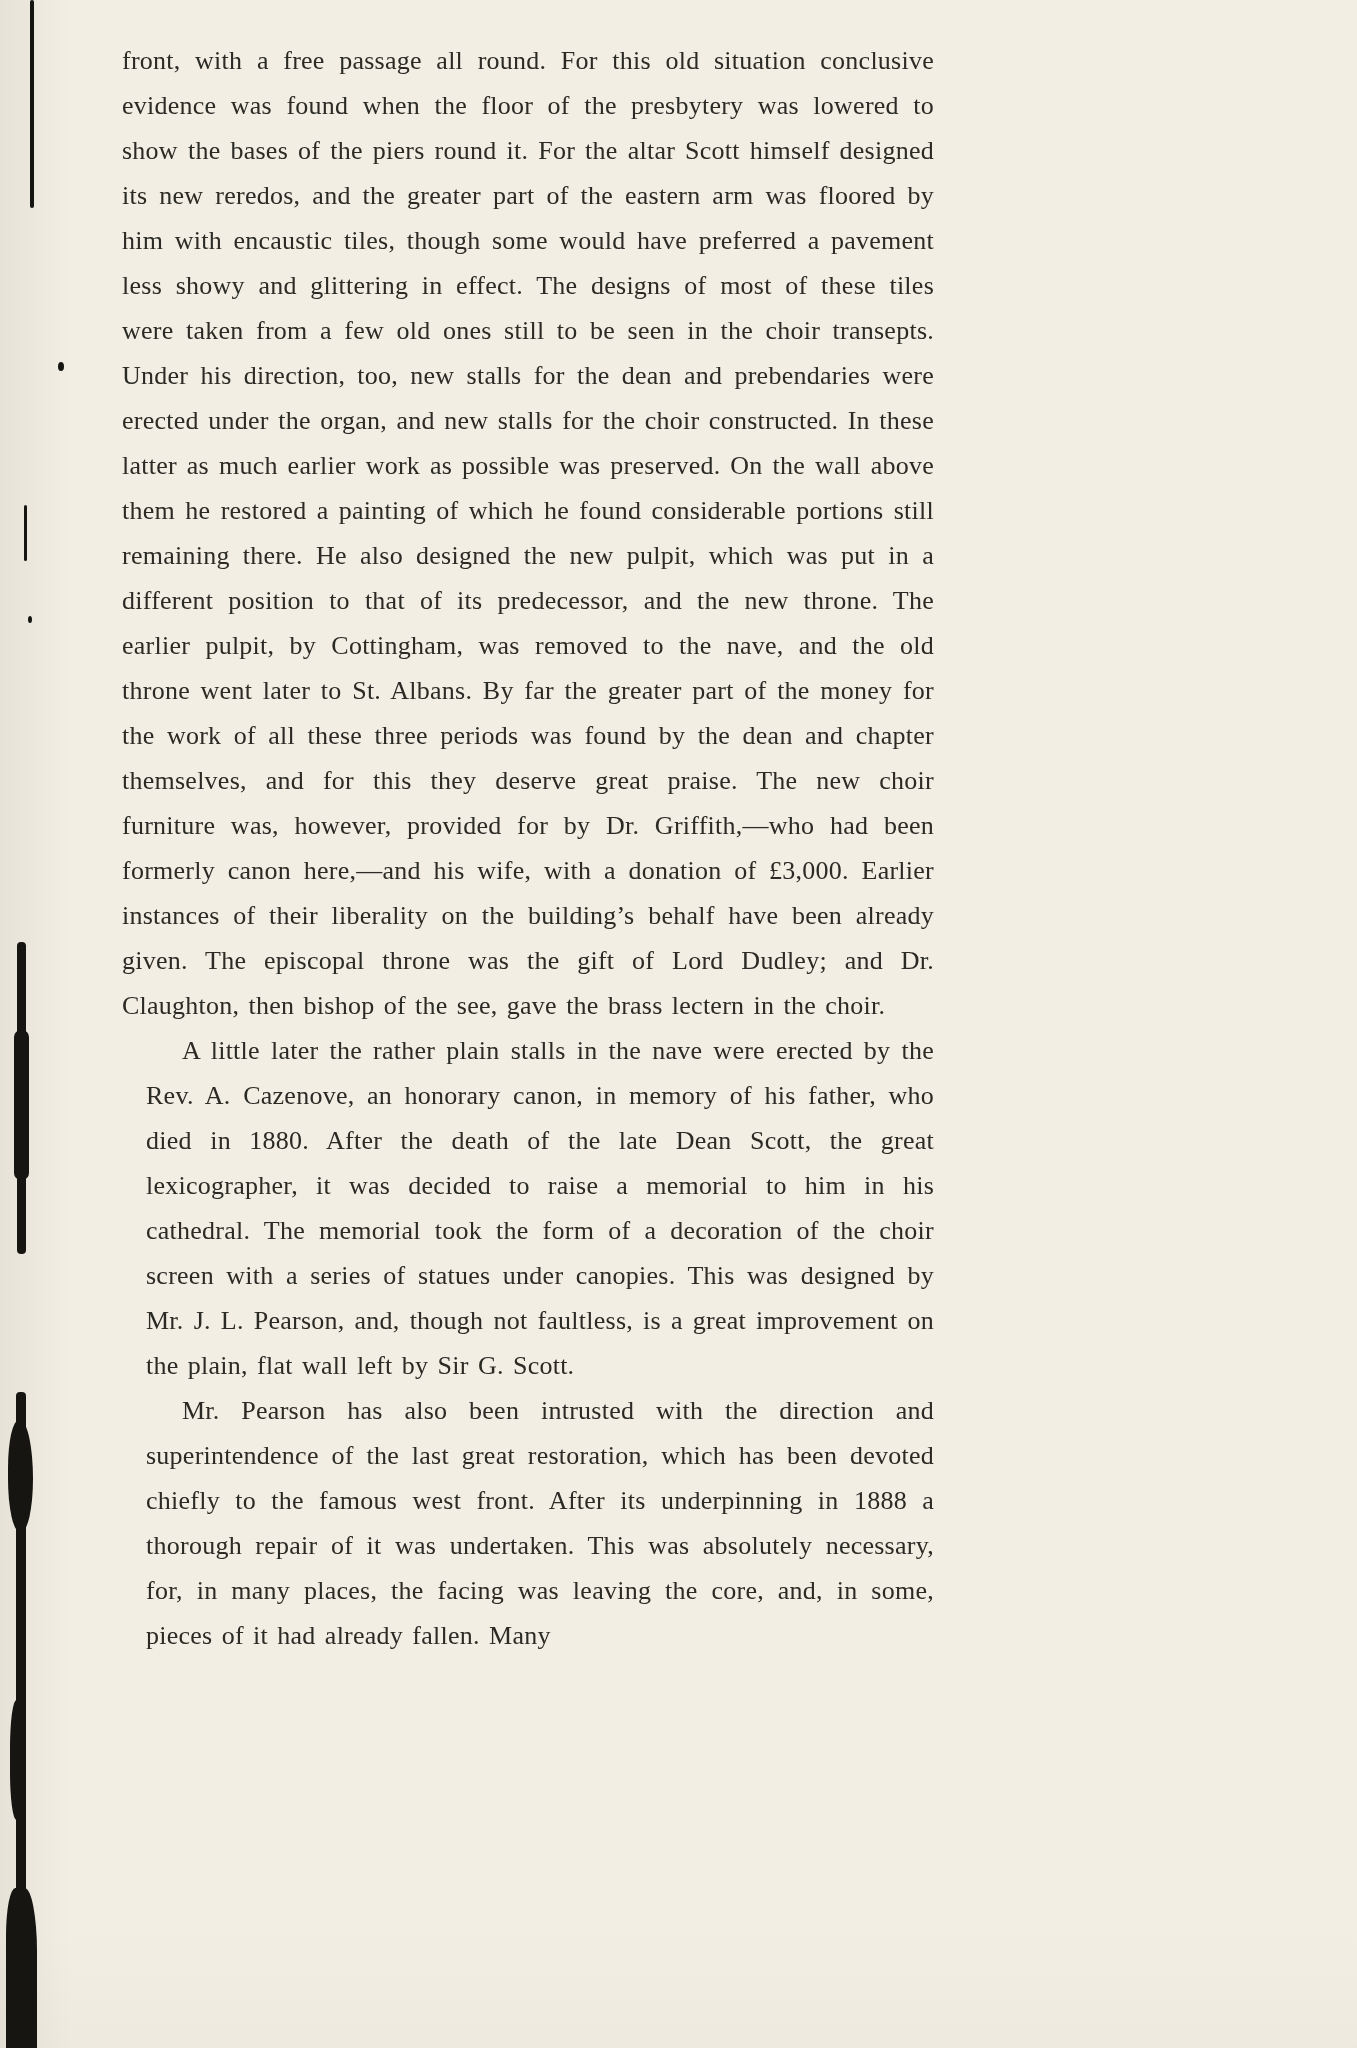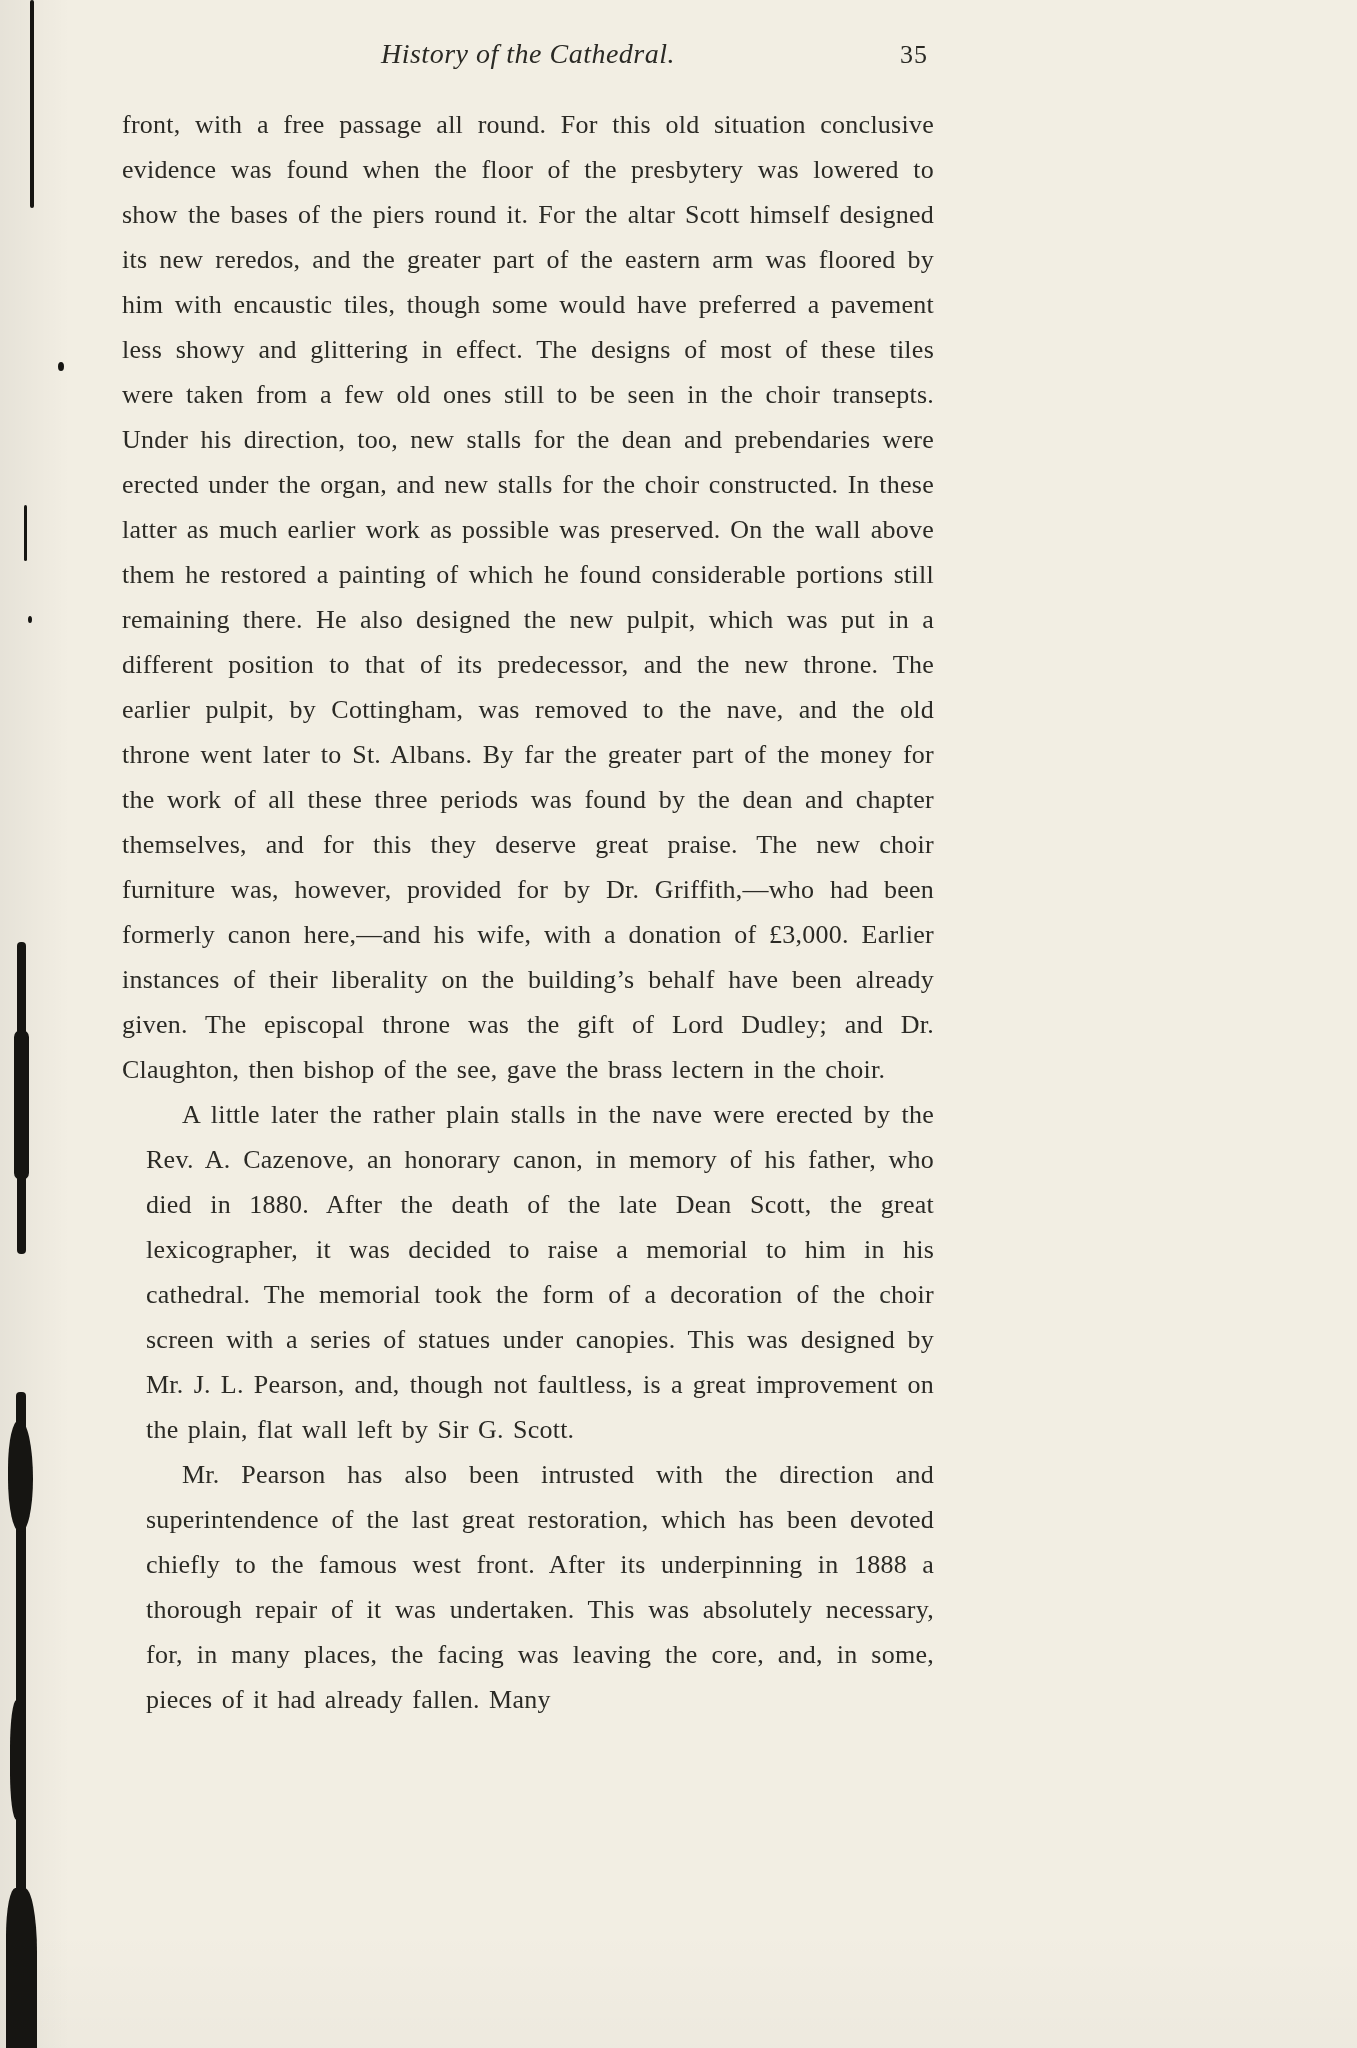--- a/index.html
+++ b/index.html
@@ -81,24 +81,20 @@
   <div class="artifact a-dot-2"></div>
   <div class="artifact a-bar-mid"></div>
   <div class="artifact a-bar-mid-2"></div>
   <div class="artifact a-bar-bottom"></div>
   <div class="artifact a-blob-1"></div>
   <div class="artifact a-blob-2"></div>
   <div class="artifact a-blob-3"></div>
 
   <div class="content">
 
-    <div class="running-head">
-      <span class="title">History of the Cathedral.</span>
-      <span class="folio">35</span>
-    </div>
 
     <div class="body-text">
       <p>front, with a free passage all round.  For this old situation conclusive evidence was found when the floor of the presbytery was lowered to show the bases of the piers round it.  For the altar Scott himself designed its new reredos, and the greater part of the eastern arm was floored by him with encaustic tiles, though some would have preferred a pavement less showy and glittering in effect.  The designs of most of these tiles were taken from a few old ones still to be seen in the choir transepts.  Under his direction, too, new stalls for the dean and prebendaries were erected under the organ, and new stalls for the choir constructed.  In these latter as much earlier work as possible was preserved.  On the wall above them he restored a painting of which he found considerable portions still remaining there.  He also designed the new pulpit, which was put in a different position to that of its predecessor, and the new throne.  The earlier pulpit, by Cottingham, was removed to the nave, and the old throne went later to St. Albans.  By far the greater part of the money for the work of all these three periods was found by the dean and chapter themselves, and for this they deserve great praise.  The new choir furniture was, however, provided for by Dr. Griffith,—who had been formerly canon here,—and his wife, with a donation of £3,000.  Earlier instances of their liberality on the building’s behalf have been already given.  The episcopal throne was the gift of Lord Dudley; and Dr. Claughton, then bishop of the see, gave the brass lectern in the choir.</p>
       <p class="indent">A little later the rather plain stalls in the nave were erected by the Rev. A. Cazenove, an honorary canon, in memory of his father, who died in 1880.  After the death of the late Dean Scott, the great lexicographer, it was decided to raise a memorial to him in his cathedral.  The memorial took the form of a decoration of the choir screen with a series of statues under canopies.  This was designed by Mr. J. L. Pearson, and, though not faultless, is a great improvement on the plain, flat wall left by Sir G. Scott.</p>
       <p class="indent">Mr. Pearson has also been intrusted with the direction and superintendence of the last great restoration, which has been devoted chiefly to the famous west front.  After its underpinning in 1888 a thorough repair of it was undertaken.  This was absolutely necessary, for, in many places, the facing was leaving the core, and, in some, pieces of it had already fallen.  Many</p>
     </div>
 
   </div>
 </div>
 

